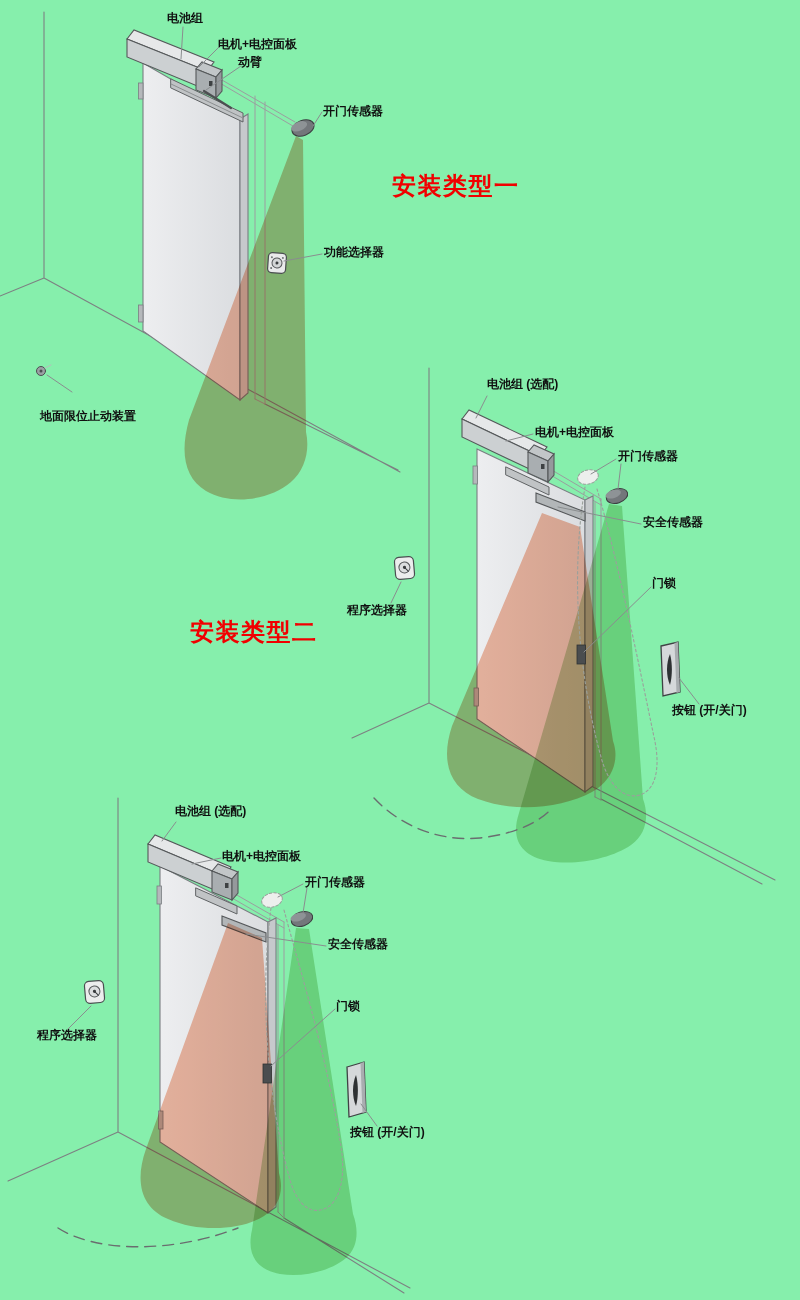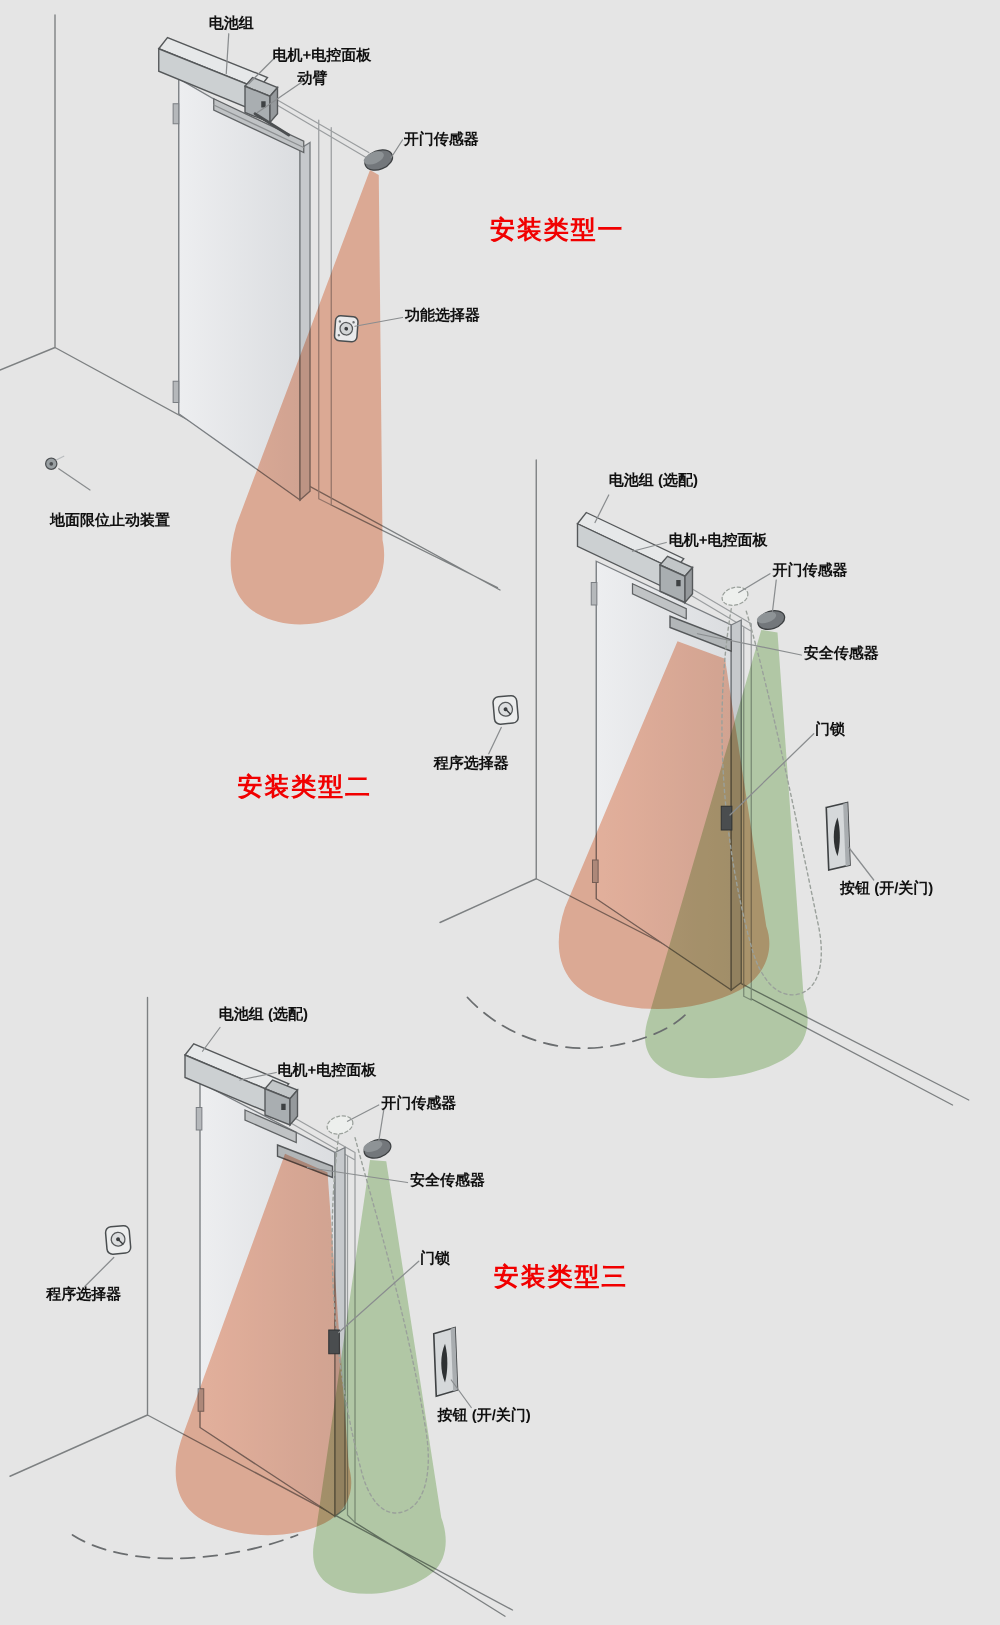--- a/index.html
+++ b/index.html
@@ -1,20 +1,20 @@
 <!DOCTYPE html>
 <html style="--title-red: #f10000; --cone-orange: #f2ab8e; --cone-green: #aed29c; --door-gray: #e6e8ea; --sensor-dark: #73777b;"><head>
 <meta charset="utf-8">
 <style>
   html,body{margin:0;padding:0;background:#ffffff;}
-  .canvas{position:relative;width:800px;height:1300px;background:#e5e5e5;overflow:hidden;
+  .canvas{position:relative;width:800px;height:1300px;background:#86efac;overflow:hidden;
           font-family:"Liberation Sans","DejaVu Sans",sans-serif;}
   .art{position:absolute;left:0;top:0;}
   .lbl{position:absolute;font-size:12px;font-weight:700;color:#101010;white-space:nowrap;line-height:1.15;}
-  .ttl{position:absolute;font-size:20px;font-weight:700;letter-spacing:1.5px;white-space:nowrap;
+  .ttl{position:absolute;font-size:24px;font-weight:700;letter-spacing:1.5px;white-space:nowrap;
        color:var(--title-red,#f10000);}
   .cone{mix-blend-mode:multiply;}
 </style>
 </head>
 <body>
 
 <div class="canvas">
 
 <svg class="art" width="800" height="1300" viewBox="0 0 800 1300">
   <defs>
@@ -234,15 +234,14 @@
 <div class="lbl" style="left:347px;top:604px">程序选择器</div>
 <div class="ttl" style="left:190px;top:616px">安装类型二</div>
 
 <div class="lbl" style="left:175px;top:805px">电池组 (选配)</div>
 <div class="lbl" style="left:222px;top:850px">电机+电控面板</div>
 <div class="lbl" style="left:305px;top:876px">开门传感器</div>
 <div class="lbl" style="left:328px;top:938px">安全传感器</div>
 <div class="lbl" style="left:336px;top:1000px">门锁</div>
 <div class="lbl" style="left:350px;top:1126px">按钮 (开/关门)</div>
 <div class="lbl" style="left:37px;top:1029px">程序选择器</div>
-<div class="ttl" style="left:395px;top:1008px">安装类型三</div>
 
 </div>
 
 </body></html>

